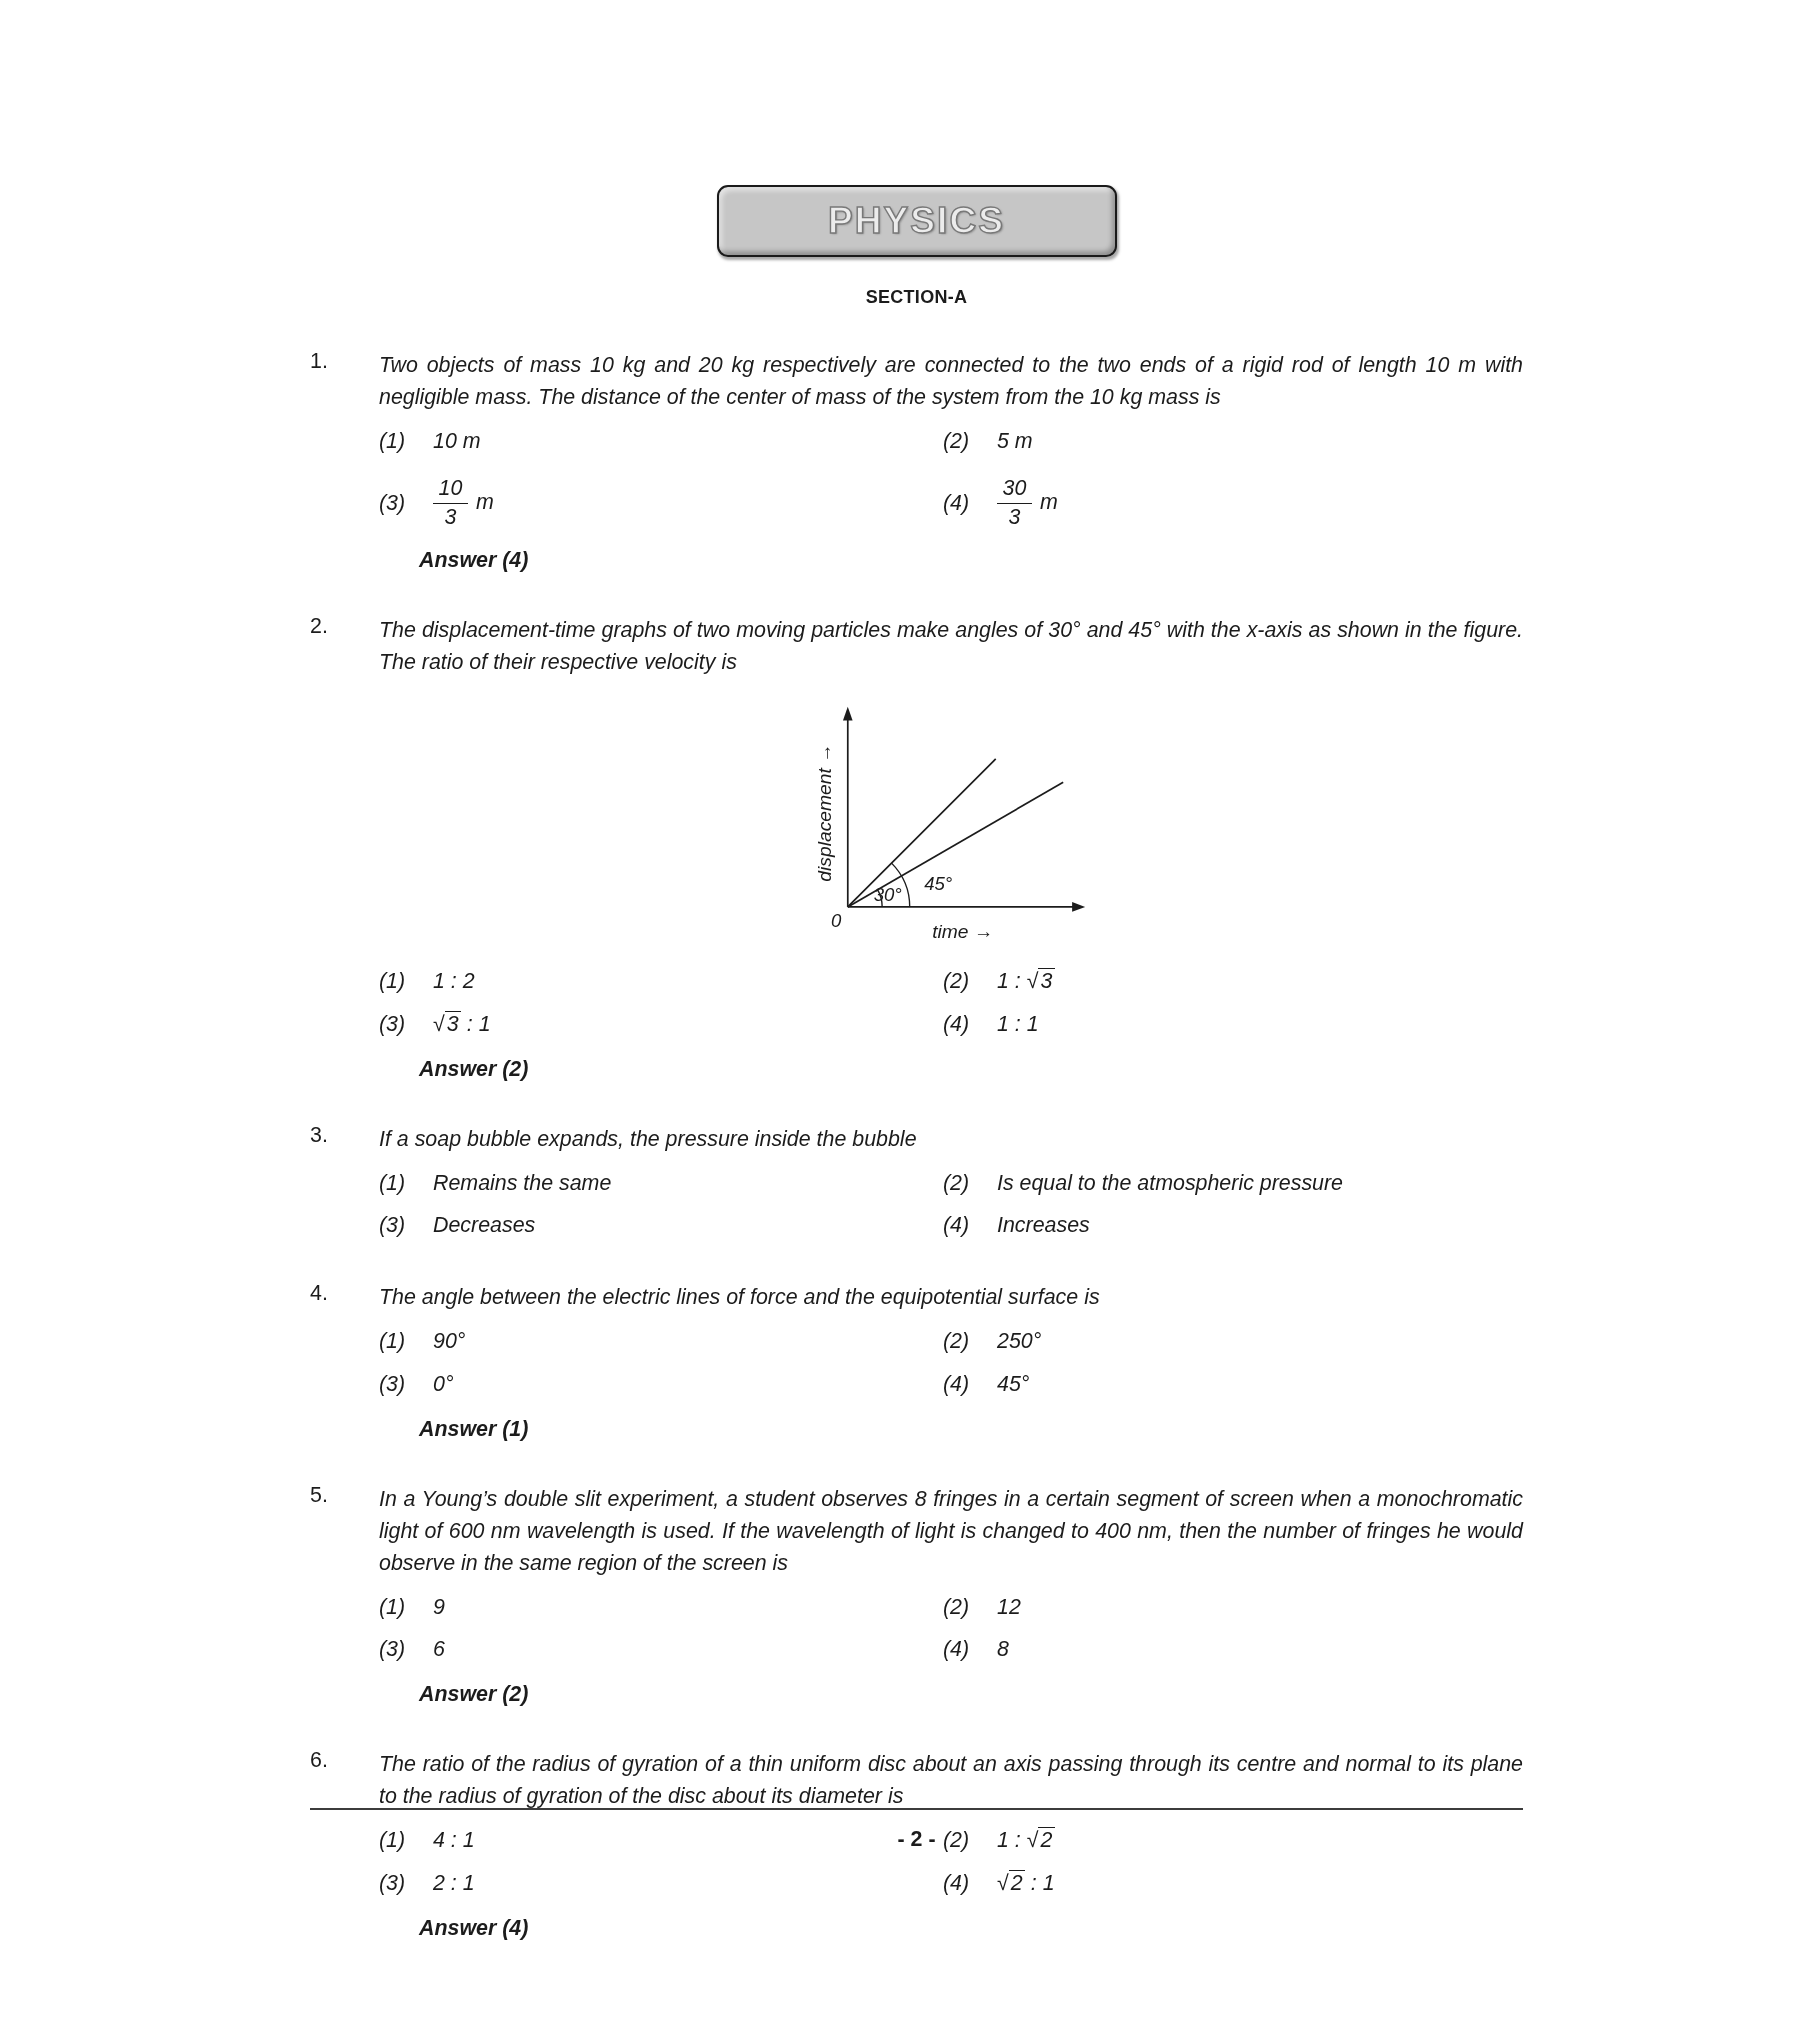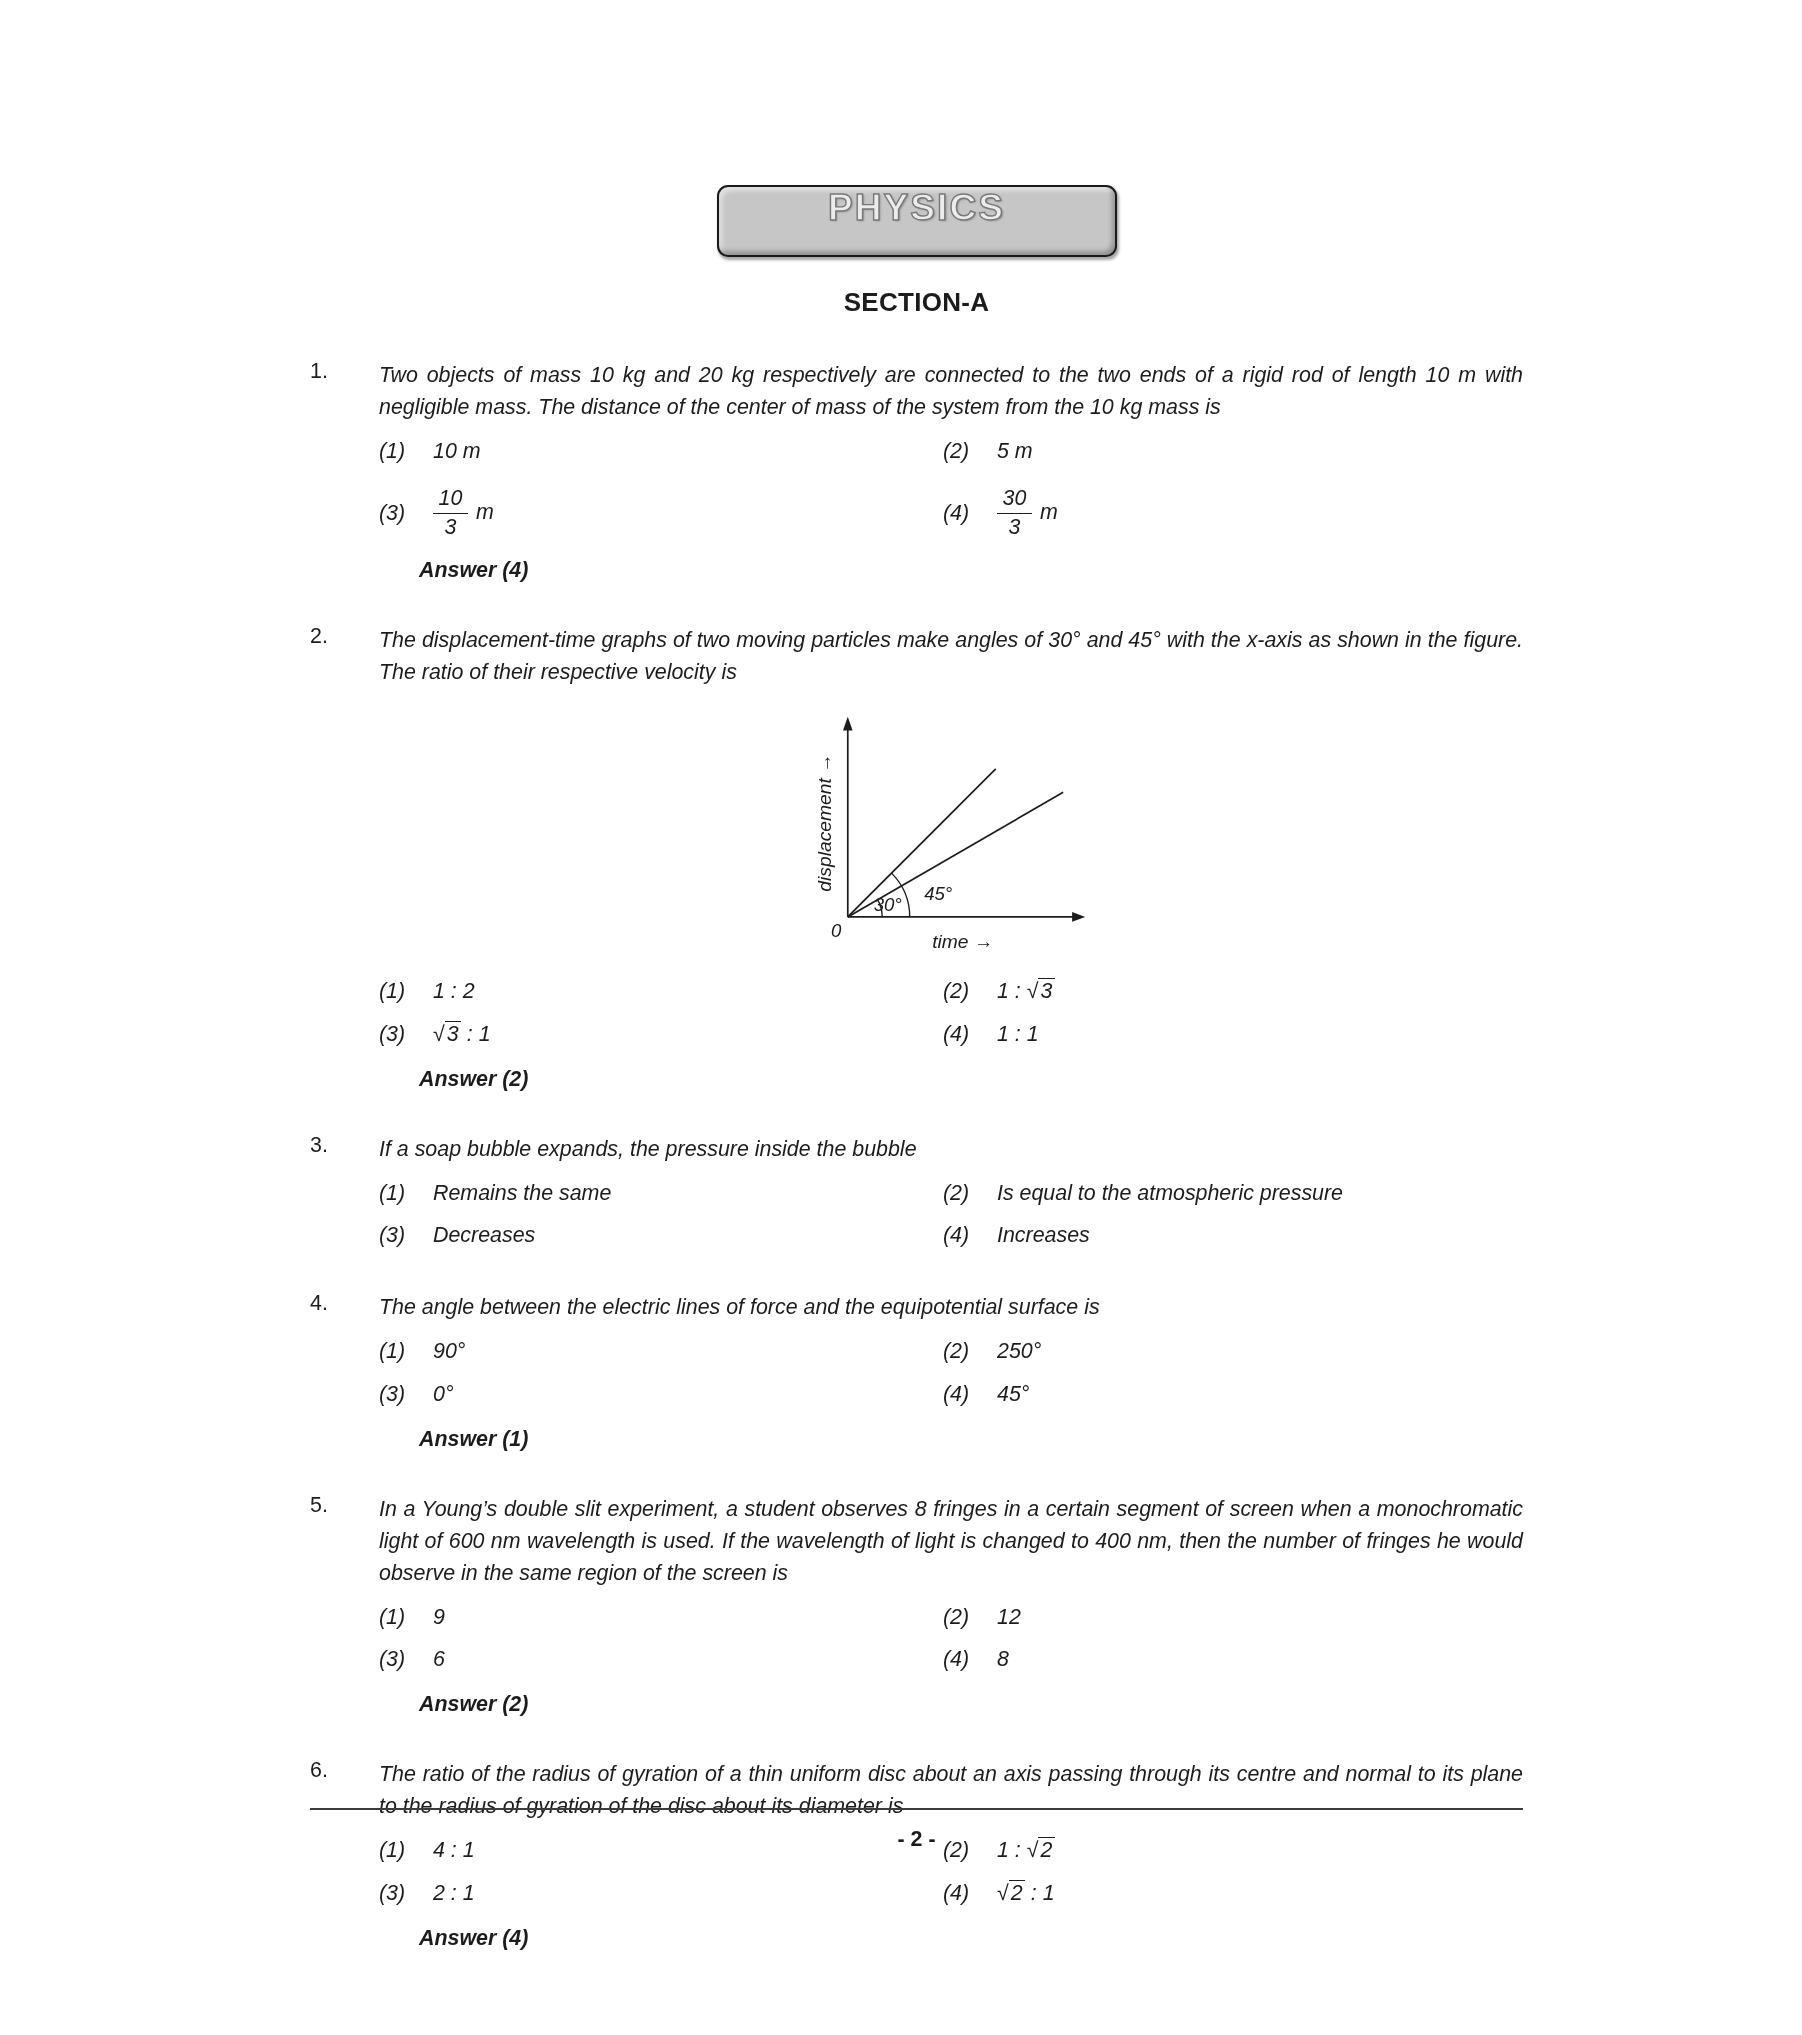--- a/index.html
+++ b/index.html
@@ -14,34 +14,34 @@
   .page { position:absolute; left:310px; top:185px; width:1213px; }
 
   
   .badge-wrap { display:flex; justify-content:center; }
   .badge {
     width:400px; height:72px;
     background:#c6c6c6;
     border:2.8px solid #1a1a1a;
     border-radius:11px;
     box-shadow: inset -2.8px -3.4px 5.5px rgba(0,0,0,.28), inset 2.8px 3.4px 5.5px rgba(255,255,255,.55), 1.4px 2.1px 2.8px rgba(0,0,0,.35);
-    display:flex; align-items:flex-start; justify-content:center;
+    display:flex; align-items:center; justify-content:center;
   }
   .badge-text {
     font-size:37px; font-weight:bold; letter-spacing:2.1px;
     color:#ececec;
     -webkit-text-stroke:1.4px #787878;
     text-shadow: 1.4px 1.4px 2.1px #8a8a8a;
   }
 
   .section-title {
     margin:30px 0 19.3px;
     text-align:center;
     font-weight:bold;
-    font-size:26px;
+    font-size:18px;
     letter-spacing:0.3px;
   }
 
   
   .question { display:flex; margin-top:41px; }
   .qnum { width:69px; flex:none; }
   .qbody { flex:1; min-width:0;font-style:italic; }
   .qtext { text-align:justify; line-height:1.5; }
 
   .opts { margin-top:9.7px; }

